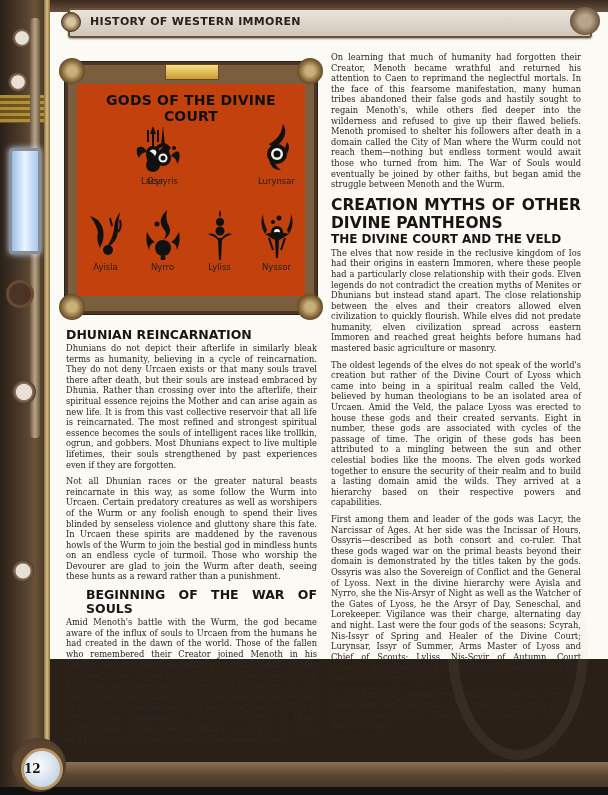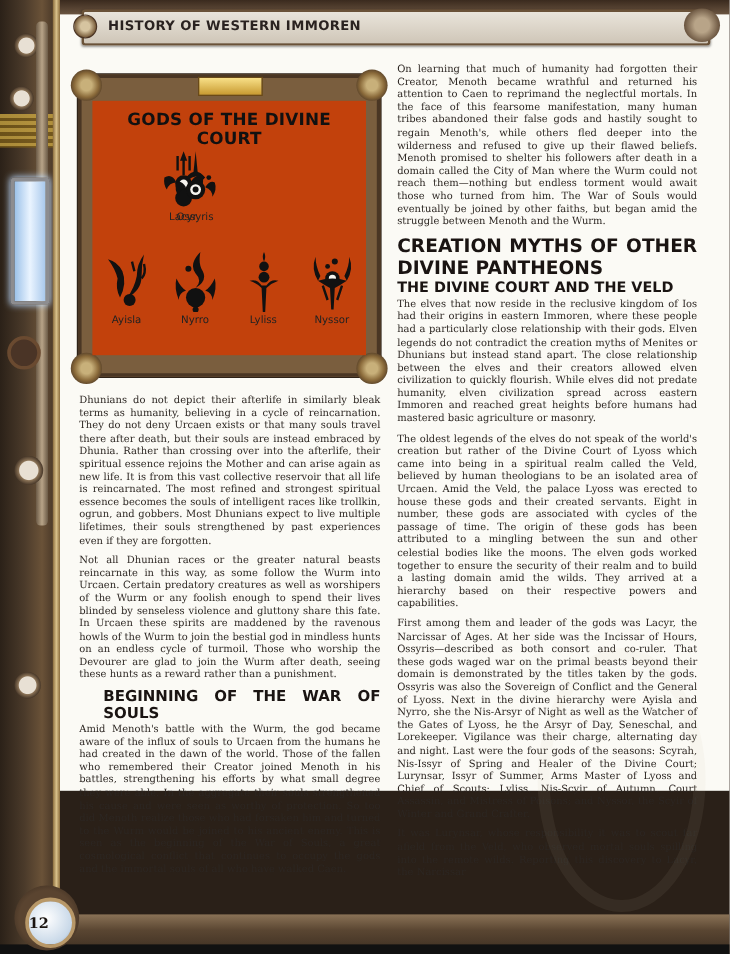--- a/index.html
+++ b/index.html
@@ -194,20 +194,31 @@
           <path d="M20 2 L22 22 L18 22 Z" fill="#111"></path>
           <path d="M12 24 Q20 14 28 24 L26 26 Q20 20 14 26 Z" fill="#111"></path>
           <path d="M4 28 Q8 26 12 32 Q6 34 6 40 Q2 34 4 28 Z M36 28 Q32 26 28 32 Q34 34 34 40 Q38 34 36 28 Z" fill="#111"></path>
           <circle cx="20" cy="34" r="8" fill="#111"></circle>
             <circle cx="20" cy="34" r="4.5" fill="#f6f4ef"></circle>
             <circle cx="20" cy="34" r="2.5" fill="#111"></circle>
           <circle cx="31" cy="24" r="2" fill="#111"></circle>
         </svg>
         <div class="god-name">Ossyris</div>
       </div>
+      <div class="god" style="left:171px;top:40px;">
+        <svg width="40" height="50" viewBox="0 0 40 50">
+          <path d="M26 0 Q32 10 22 20 Q14 24 12 20 Q20 16 24 8 Z" fill="#111"></path>
+          <path d="M30 18 Q34 22 30 30 L28 24 Z" fill="#111"></path>
+          <circle cx="20" cy="30" r="10" fill="#111"></circle>
+            <circle cx="20" cy="30" r="6" fill="#f6f4ef"></circle>
+            <circle cx="20" cy="30" r="3.5" fill="#111"></circle>
+          <path d="M12 36 Q14 46 24 46 Q18 42 18 38 Z" fill="#111"></path>
+        </svg>
+        <div class="god-name">Lurynsar</div>
+      </div>
 
       <div class="god" style="left:57px;top:126px;">
         <svg width="40" height="50" viewBox="0 0 40 50">
           <path d="M24 0 Q14 10 20 18 Q26 24 20 30 Q30 24 26 16 Q22 10 24 0 Z" fill="#111"></path>
           <circle cx="14" cy="14" r="2.5" fill="#111"></circle>
           <path d="M4 22 Q8 30 12 32 Q6 34 6 40 Q2 30 4 22 Z M36 22 Q32 30 28 32 Q34 34 34 40 Q38 30 36 22 Z" fill="#111"></path>
           <circle cx="20" cy="38" r="8" fill="#111"></circle>
           <circle cx="20" cy="48" r="2.5" fill="#111"></circle>
         </svg>
         <div class="god-name">Nyrro</div>
@@ -239,20 +250,21 @@
             <circle cx="20" cy="22" r="3" fill="#f6f4ef"></circle>
           <path d="M8 24 Q20 20 32 24 Q26 28 22 30 L21 48 L19 48 L18 30 Q14 28 8 24 Z" fill="#111"></path>
           <path d="M12 28 L16 40 M28 28 L24 40" stroke="#111" stroke-width="2"></path>
         </svg>
         <div class="god-name">Nyssor</div>
       </div>
     </div>
   </div>
 
   <div class="col" style="left:66px;top:328px;width:251px;">
+    <div class="h2">DHUNIAN REINCARNATION</div>
     <p>Dhunians do not depict their afterlife in similarly bleak terms as humanity, believing in a cycle of reincarnation. They do not deny Urcaen exists or that many souls travel there after death, but their souls are instead embraced by Dhunia. Rather than crossing over into the afterlife, their spiritual essence rejoins the Mother and can arise again as new life. It is from this vast collective reservoir that all life is reincarnated. The most refined and strongest spiritual essence becomes the souls of intelligent races like trollkin, ogrun, and gobbers. Most Dhunians expect to live multiple lifetimes, their souls strengthened by past experiences even if they are forgotten.</p>
     <p>Not all Dhunian races or the greater natural beasts reincarnate in this way, as some follow the Wurm into Urcaen. Certain predatory creatures as well as worshipers of the Wurm or any foolish enough to spend their lives blinded by senseless violence and gluttony share this fate. In Urcaen these spirits are maddened by the ravenous howls of the Wurm to join the bestial god in mindless hunts on an endless cycle of turmoil. Those who worship the Devourer are glad to join the Wurm after death, seeing these hunts as a reward rather than a punishment.</p>
     <div class="h2" style="margin-top:4px;margin-left:20px;">BEGINNING OF THE WAR OF SOULS</div>
     <p>Amid Menoth's battle with the Wurm, the god became aware of the influx of souls to Urcaen from the humans he had created in the dawn of the world. Those of the fallen who remembered their Creator joined Menoth in his battles, strengthening his efforts by what small degree they were able. In the aggregate their souls strengthened his cause and were seen as worthy of protection. So too did Menoth realize those who had forsaken him and turned to the Wurm would be joined to his ancient enemy. This is seen as the beginning of the War of Souls, a great cosmological conflict that continues to occupy the gods and the immortal souls of all who have walked Caen.</p>
   </div>
 
   <div class="col" style="left:331px;top:52px;width:250px;">
     <p>On learning that much of humanity had forgotten their Creator, Menoth became wrathful and returned his attention to Caen to reprimand the neglectful mortals. In the face of this fearsome manifestation, many human tribes abandoned their false gods and hastily sought to regain Menoth's, while others fled deeper into the wilderness and refused to give up their flawed beliefs. Menoth promised to shelter his followers after death in a domain called the City of Man where the Wurm could not reach them—nothing but endless torment would await those who turned from him. The War of Souls would eventually be joined by other faiths, but began amid the struggle between Menoth and the Wurm.</p>
     <div class="h1" style="margin-top:6px;">CREATION MYTHS OF OTHER DIVINE PANTHEONS</div>
     <div class="h3">THE DIVINE COURT AND THE VELD</div>

